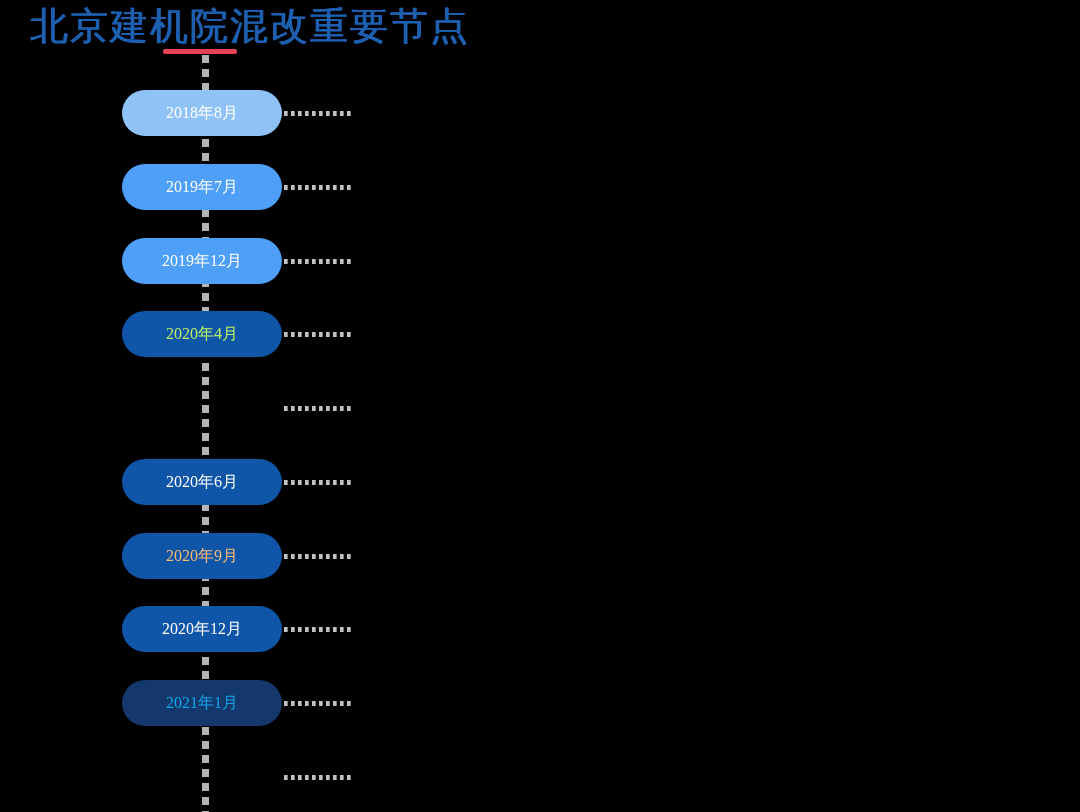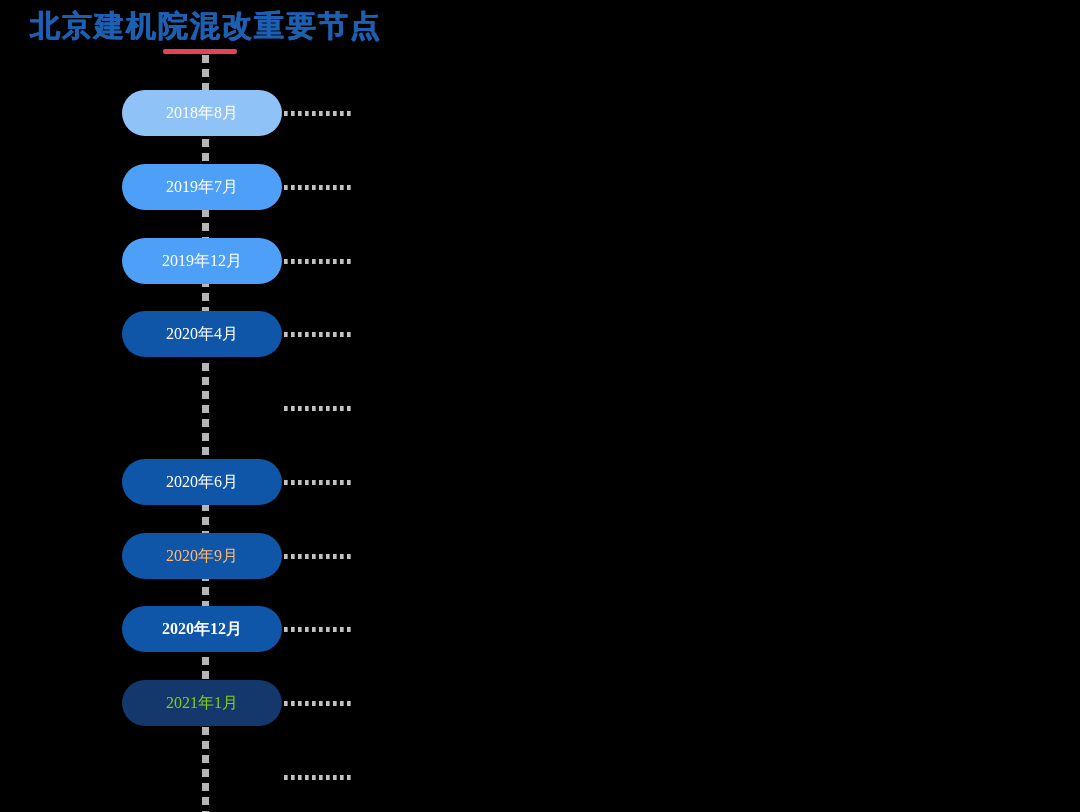--- a/index.html
+++ b/index.html
@@ -12,23 +12,23 @@
     width: 1080px;
     height: 812px;
     background: #000000;
     overflow: hidden;
     font-family: "Liberation Sans", sans-serif;
   }
   .title {
     position: absolute;
     left: 30px;
     top: 8px;
-    font-size: 30px;
+    font-size: 38px;
     line-height: 36px;
-    font-weight: 700;
+    font-weight: 400;
     letter-spacing: 2px;
     color: #1d5fb0;
     text-shadow: 0.6px 0 0 currentColor, -0.6px 0 0 currentColor;
     white-space: nowrap;
   }
   .title-underline {
     position: absolute;
     left: 163px;
     top: 49px;
     width: 74px;
@@ -114,21 +114,21 @@
 
   <div class="node" style="top: 238px;">
     <div class="pill" style="background: rgb(77, 159, 248); text-align: right;">
       <span class="pill-label" style="color: rgb(255, 255, 255);">2019年12月</span>
     </div>
     <div class="hdash"></div>
   </div>
 
   <div class="node" style="top: 311px;">
     <div class="pill" style="background: rgb(15, 85, 168);">
-      <span class="pill-label" style="color: #ffffff;">2020年4月</span>
+      <span class="pill-label" style="color: #bef264;">2020年4月</span>
     </div>
     <div class="hdash"></div>
   </div>
 
   <div class="node" style="top: 385px;">
     <div class="hdash"></div>
   </div>
 
   <div class="node" style="top: 459px;">
     <div class="pill" style="background: rgb(15, 85, 168);">
@@ -137,30 +137,30 @@
     <div class="hdash"></div>
   </div>
 
   <div class="node" style="top: 533px;">
     <div class="pill" style="background: rgb(15, 85, 168);">
       <span class="pill-label" style="color: #fdba74;">2020年9月</span>
     </div>
     <div class="hdash"></div>
   </div>
 
-  <div class="node" style="top: 606px; font-weight: bold;">
+  <div class="node" style="top: 606px;">
     <div class="pill" style="background: rgb(15, 85, 168);">
       <span class="pill-label" style="color: rgb(255, 255, 255);">2020年12月</span>
     </div>
     <div class="hdash"></div>
   </div>
 
   <div class="node" style="top: 680px;">
     <div class="pill" style="background: rgb(20, 56, 107);">
-      <span class="pill-label" style="color: #84cc16;">2021年1月</span>
+      <span class="pill-label" style="color: #0ea5e9;">2021年1月</span>
     </div>
     <div class="hdash"></div>
   </div>
 
   <div class="node" style="top: 754px;">
     <div class="hdash"></div>
   </div>
 </div>
 </div>
 

